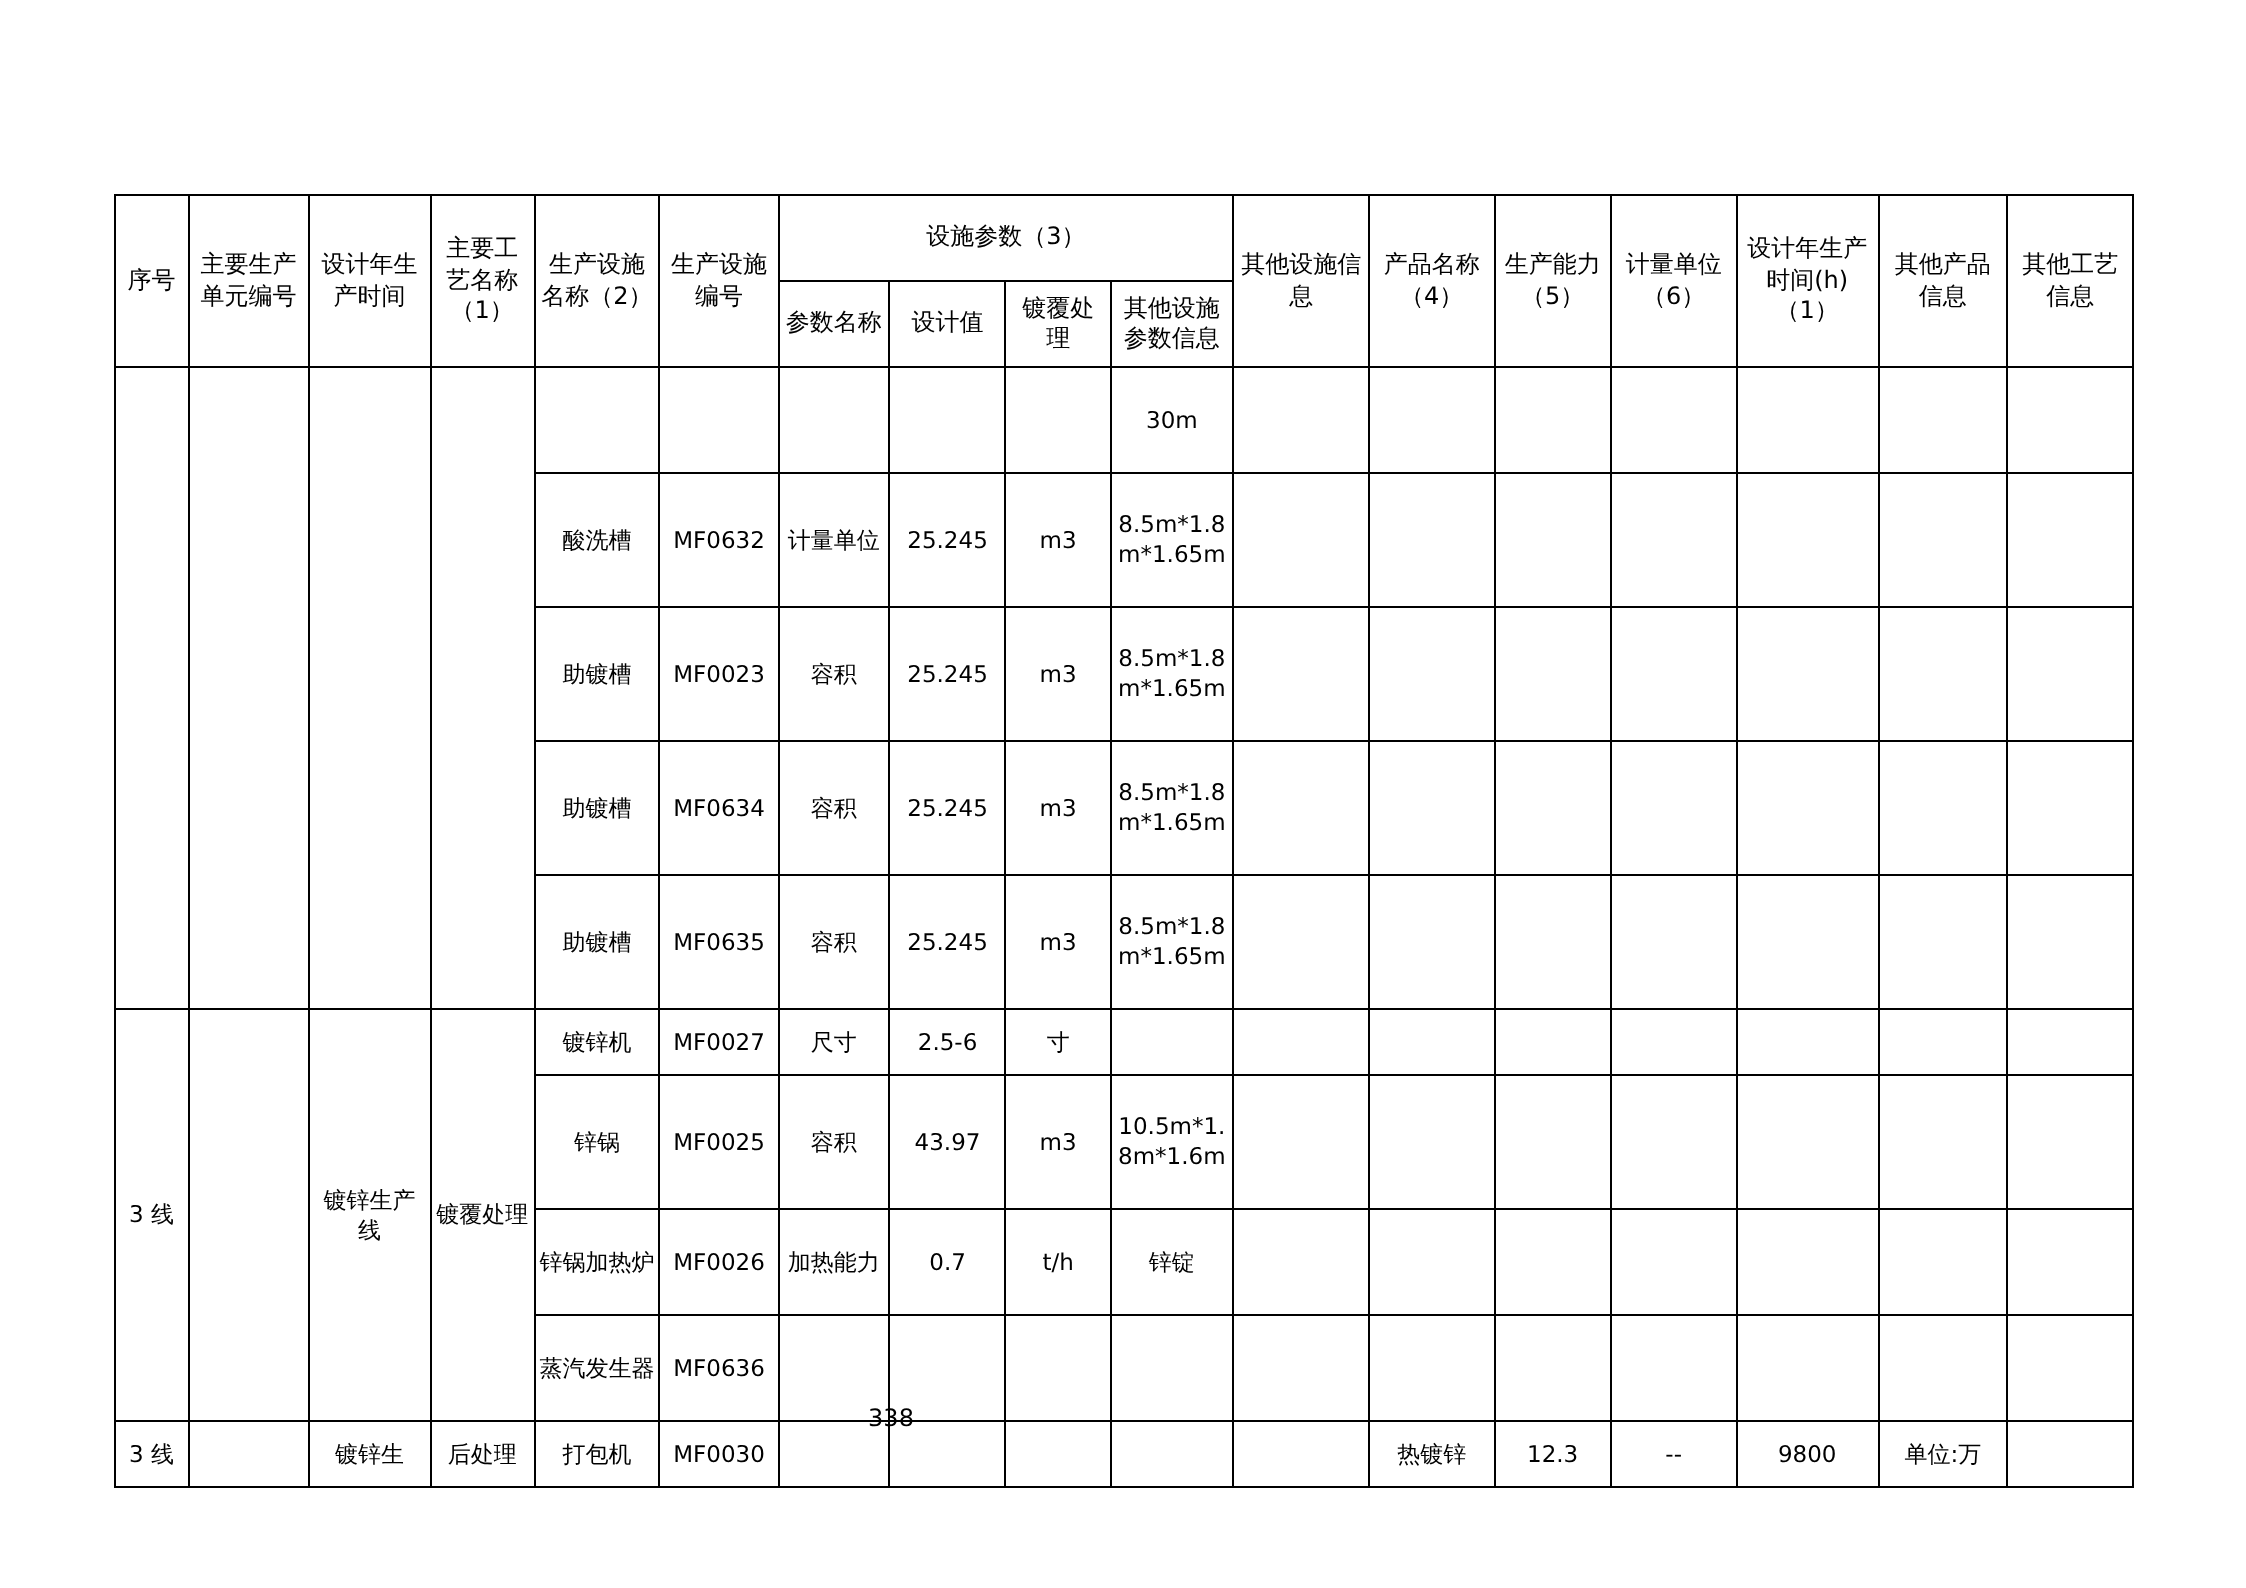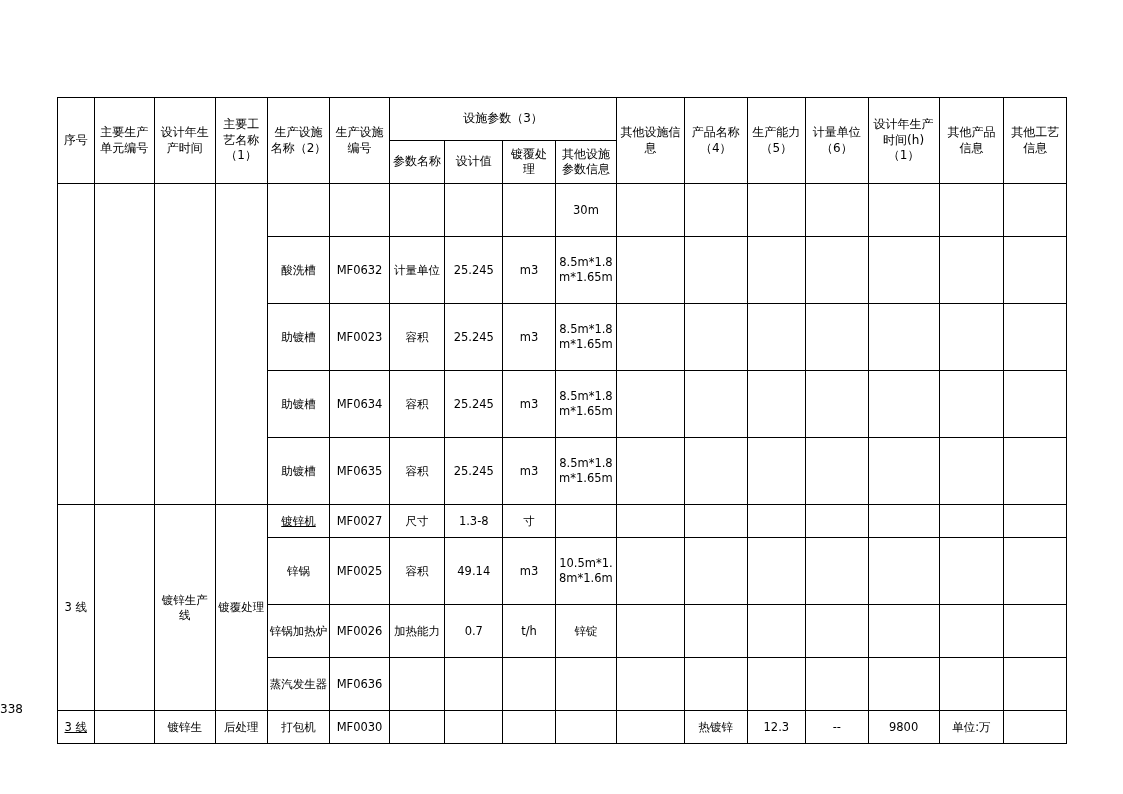--- a/index.html
+++ b/index.html
@@ -49,31 +49,30 @@
     height: 38px;
   }
   .hdr {
     font-size: 12px;
   }
   .rowcell {
     height: 62px;
   }
   .r-short {
     height: 28px;
-    text-decoration: underline;
   }
   .r-mid {
     height: 48px;
   }
   .page-number {
     position: absolute;
     left: 0;
     top: 702px;
     width: 891px;
-    text-align: left;
+    text-align: center;
     font-size: 12px;
   }
 </style>
 </head>
 <body>
 
 <div class="page">
 
   <div class="table-wrap">
     <table class="doc-table">
@@ -207,37 +206,37 @@
         </tr>
 
         <tr>
           <td rowspan="4">3 线</td>
           <td rowspan="4"></td>
           <td rowspan="4">镀锌生产线</td>
           <td rowspan="4">镀覆处理</td>
           <td class="r-short">镀锌机</td>
           <td>MF0027</td>
           <td>尺寸</td>
-          <td>1.3-8</td>
+          <td>2.5-6</td>
           <td>寸</td>
           <td></td>
           <td></td>
           <td></td>
           <td></td>
           <td></td>
           <td></td>
           <td></td>
           <td></td>
         </tr>
 
         <tr>
           <td class="rowcell">锌锅</td>
           <td>MF0025</td>
           <td>容积</td>
-          <td>49.14</td>
+          <td>43.97</td>
           <td>m3</td>
           <td>10.5m*1.8m*1.6m</td>
           <td></td>
           <td></td>
           <td></td>
           <td></td>
           <td></td>
           <td></td>
           <td></td>
         </tr>

